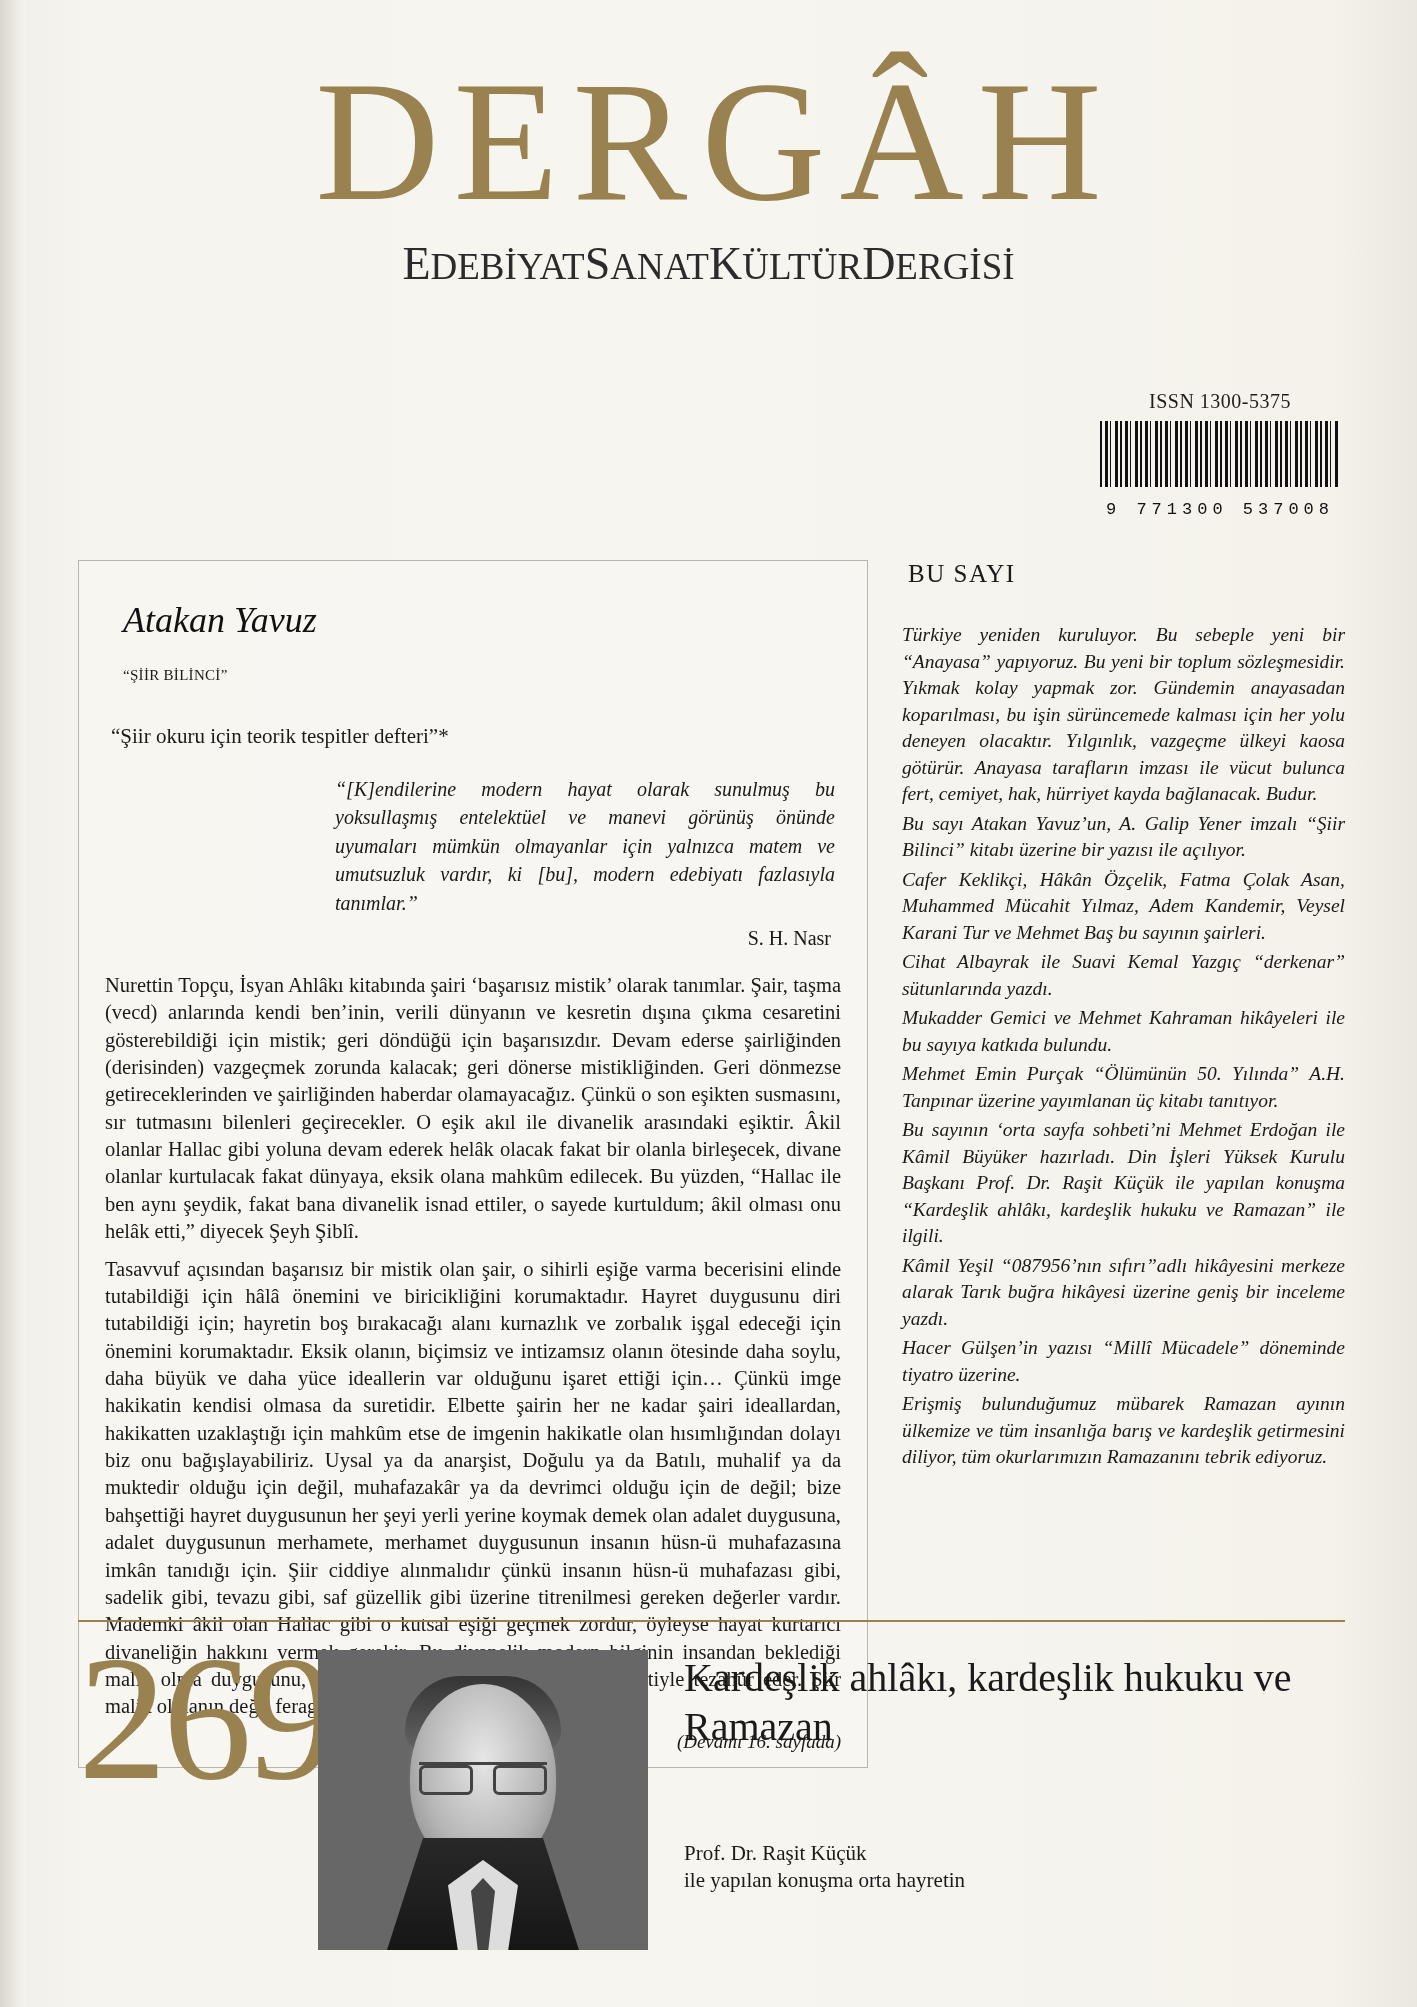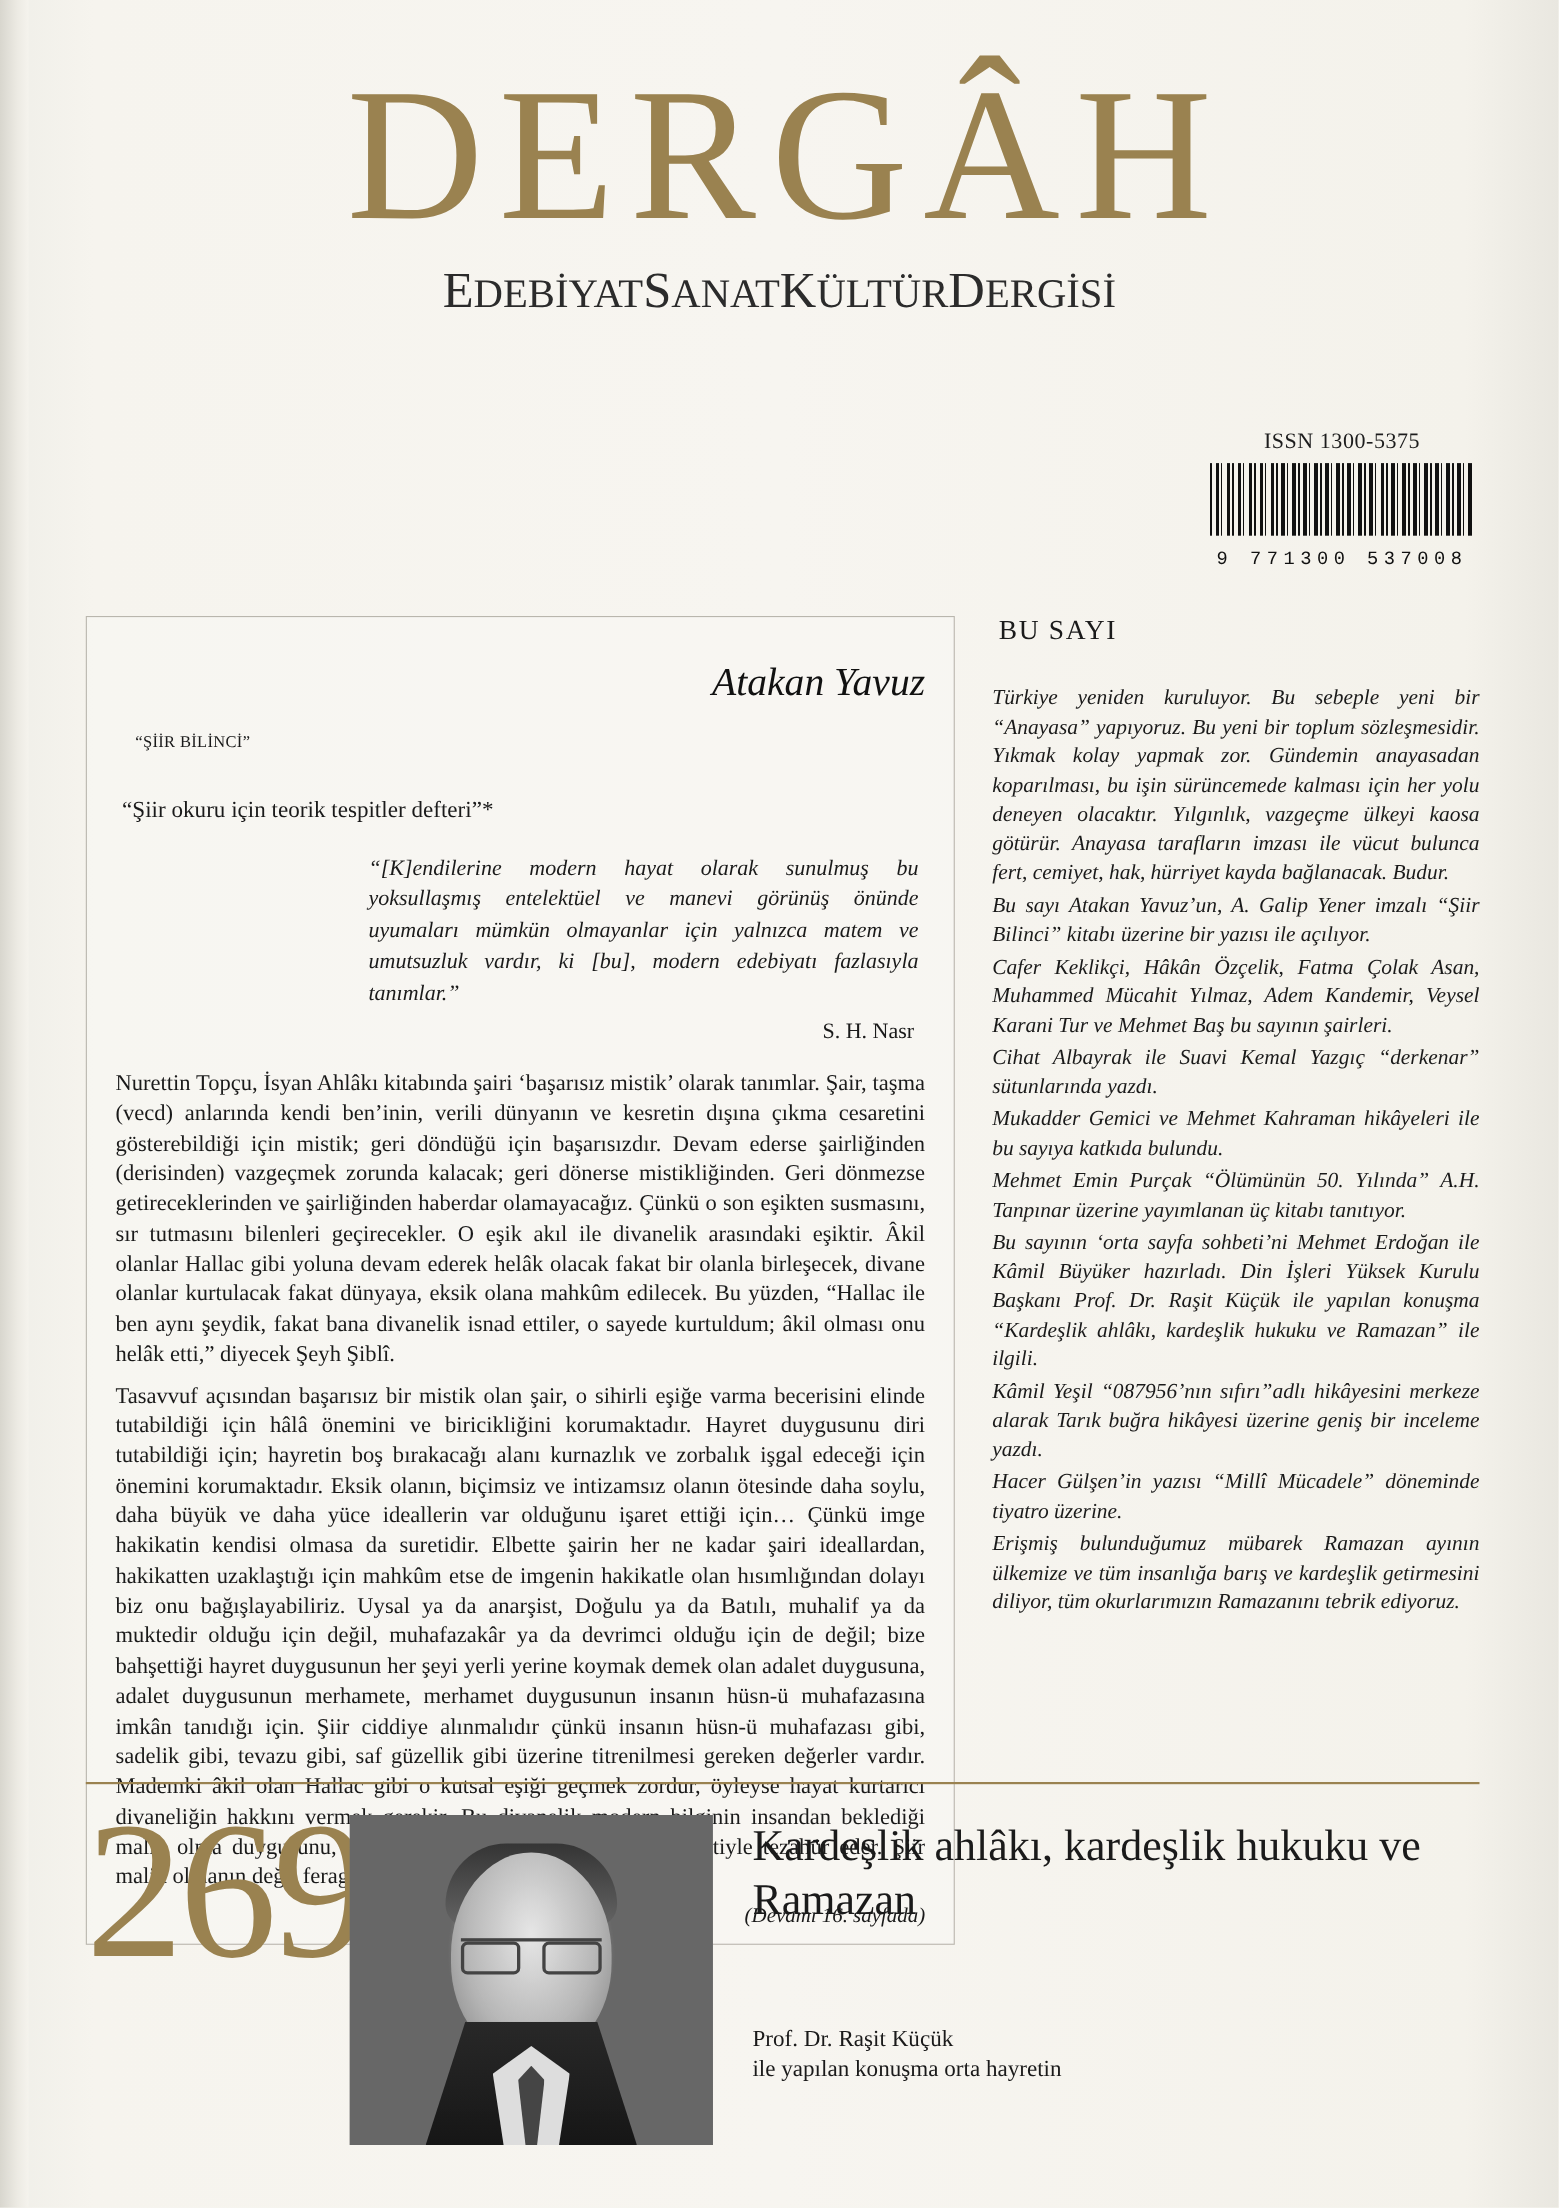--- a/index.html
+++ b/index.html
@@ -100,21 +100,20 @@
     padding: 26px 26px 14px 26px;
     box-sizing: border-box;
     background: rgba(255,255,255,0.18);
   }
   .author {
     font-size: 36px;
     font-style: italic;
     font-family: "Liberation Serif", serif;
     margin: 12px 0 26px 18px;
     color: #111;
-    text-align: right;
   }
   .work-title {
     font-size: 15px;
     margin: 0 0 40px 18px;
     letter-spacing: 0.3px;
   }
   .kicker {
     font-size: 21px;
     margin: 0 0 26px 6px;
   }

